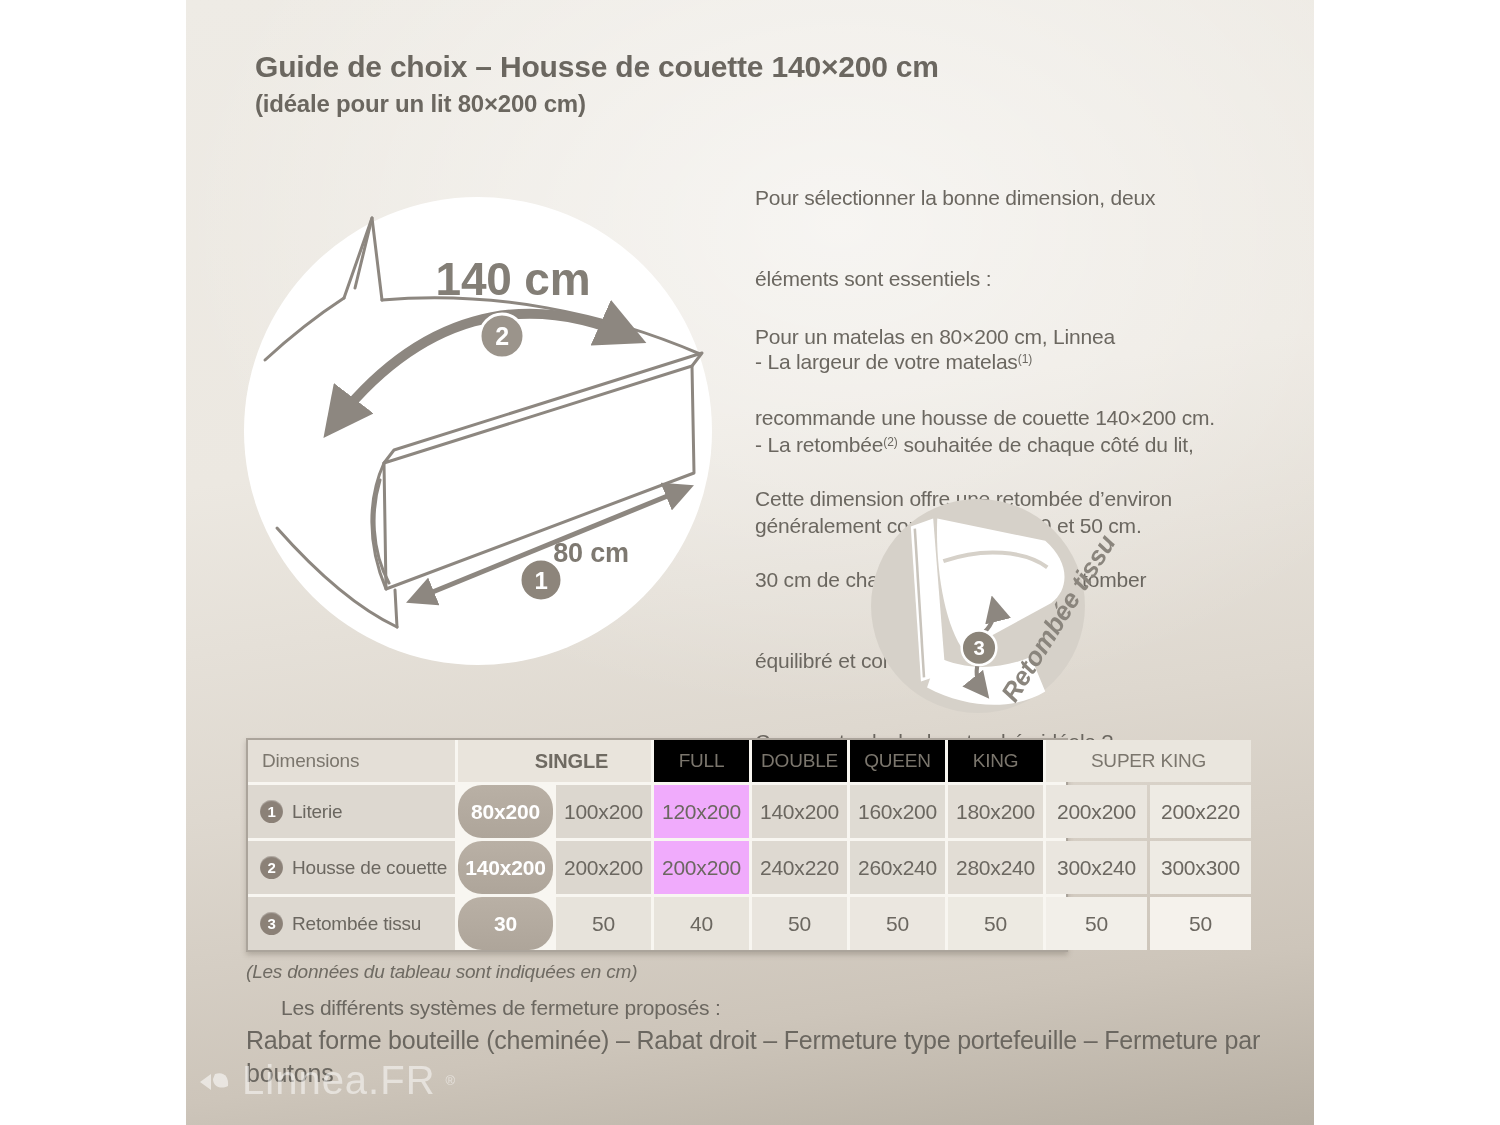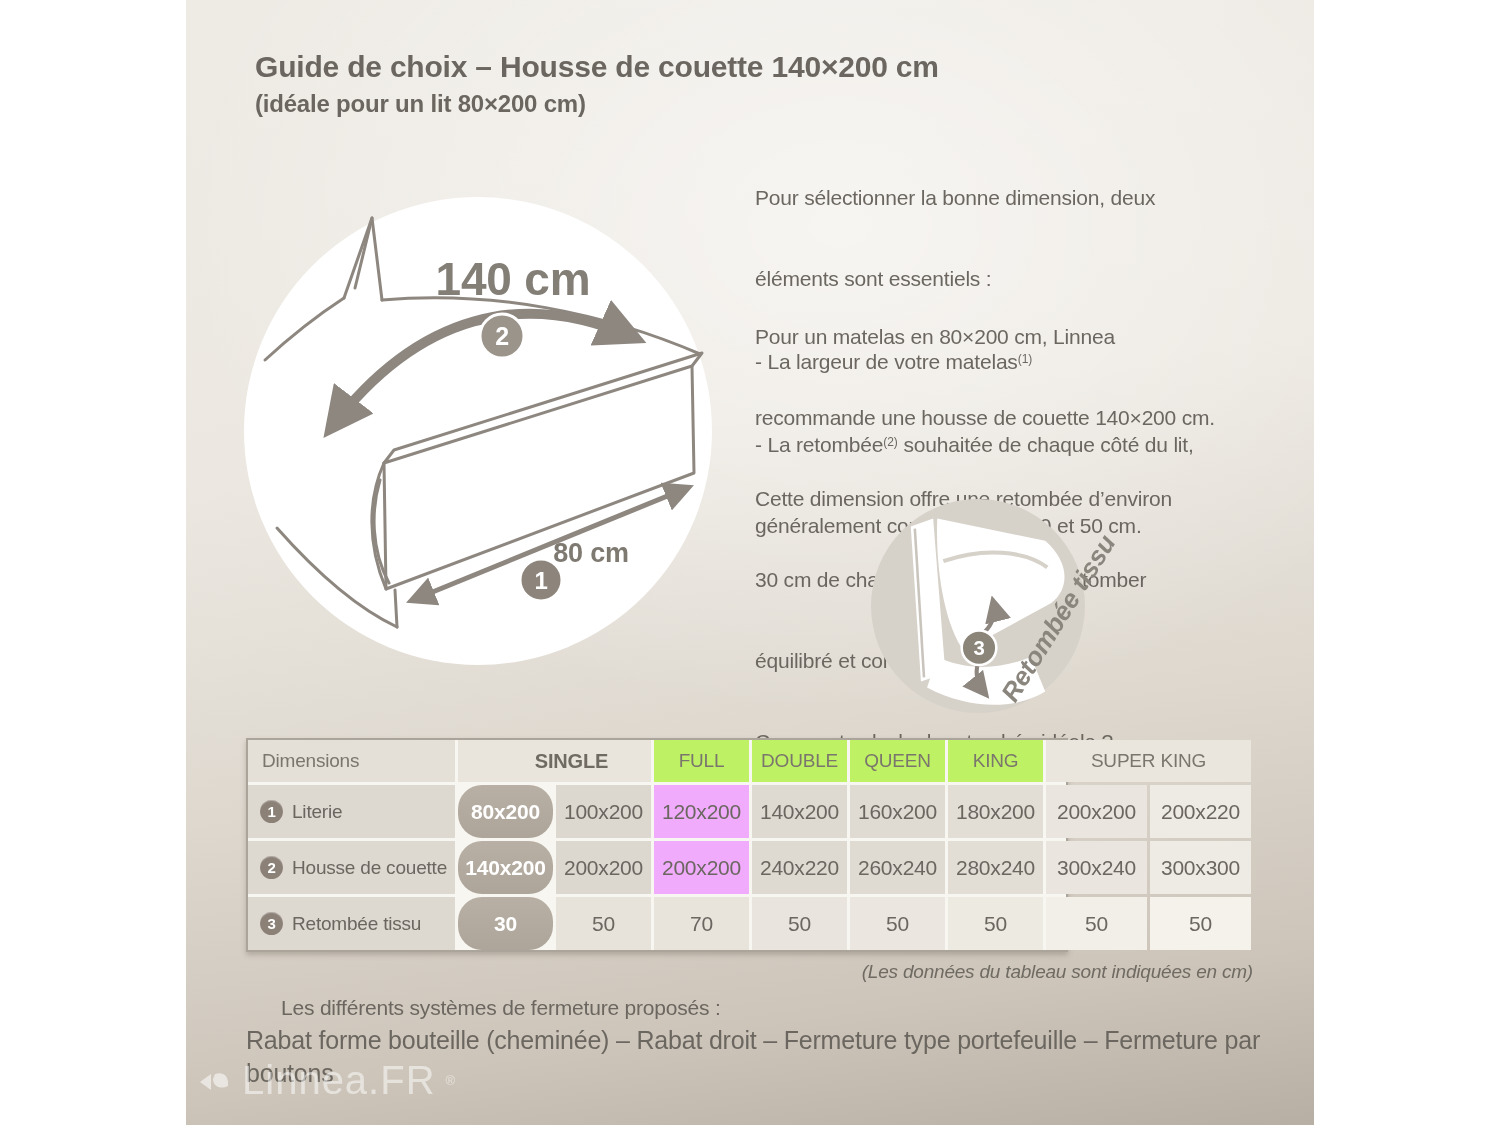--- a/index.html
+++ b/index.html
@@ -33,38 +33,38 @@
   }
   
   .size-table{
     position:absolute;left:60px;top:738px;width:822px;box-sizing:border-box;
     display:grid;grid-template-columns:207px 95px 95px 95px 95px 95px 95px 101px 101px;
     grid-template-rows:42px 53px 53px 53px;gap:3px;
     background:#f8f6f1;border:2px solid #aba49b;
     box-shadow:0 3px 5px rgba(90,80,68,.28);
   }
   .tc{display:flex;align-items:center;justify-content:center;font-size:21px;color:#6b6760;}
-  .h{background:#bef264;font-size:19px;color:#7b766d;}
+  .h{background:#000000;font-size:19px;color:#7b766d;}
   .h-dim{background:#e4dfd7;justify-content:flex-start;padding-left:14px;}
   .h-single{font-weight:bold;font-size:20px;color:#6f6a62;background:#e9e4dc;padding-left:34px;}
   .h-right{background:#eae6de;}
   .span2{grid-column:span 2;}
   .lab{background:#ddd8d0;justify-content:flex-start;padding-left:12px;gap:9px;font-size:19px;}
   .hl{background:linear-gradient(#b9b0a5,#aea59a);color:#ffffff;font-weight:bold;border-radius:24px;}
   .c1{background:#dcd7cf}.c2{background:#f0abfc}.c3{background:#ded9d1}.c4{background:#dfdbd3}
   .c5{background:#e2ddd5}.c7{background:#eae6df}.c8{background:#eeebe4}
   .r3.c1{background:#e7e3db}.r3.c2{background:#e8e4dc}.r3.c3{background:#e9e5de}.r3.c4{background:#ebe7e0}
   .r3.c5{background:#edeae2}.r3.c7{background:#f2efe9}.r3.c8{background:#f5f2ec}
   .badge{
     width:23px;height:23px;border-radius:50%;background:#8b8177;color:#fff;flex:none;
     display:inline-flex;align-items:center;justify-content:center;
     font-size:15px;font-weight:bold;box-shadow:inset 0 1px 1px rgba(255,255,255,.35);
   }
   
-  .footnote{position:absolute;left:60px;top:961px;width:1007px;text-align:right;font-style:italic;font-size:19px;color:#6f6b63;}
+  .footnote{position:absolute;left:60px;top:961px;width:1007px;font-style:italic;font-size:19px;color:#6f6b63;}
   .closures{position:absolute;left:60px;top:991px;font-size:21px;line-height:33px;}
   .closures .und{text-underline-offset:5px;margin-left:35px;}
   .closures .items{font-size:25px;}
   
   .watermark{
     position:absolute;left:12px;top:1058px;display:flex;align-items:center;gap:10px;
     color:rgba(255,255,255,.5);font-size:40px;letter-spacing:1px;
   }
   .watermark sup{font-size:13px;vertical-align:20px;}
 </style>
@@ -192,21 +192,21 @@
       <div class="tc c5">280x240</div>
       <div class="tc c7">300x240</div>
       <div class="tc c8">300x300</div>
 
       <div class="tc lab">
         <span class="badge">3</span>
         <span>Retombée tissu</span>
       </div>
       <div class="tc hl">30</div>
       <div class="tc r3 c1">50</div>
-      <div class="tc r3 c2">70</div>
+      <div class="tc r3 c2">40</div>
       <div class="tc r3 c3">50</div>
       <div class="tc r3 c4">50</div>
       <div class="tc r3 c5">50</div>
       <div class="tc r3 c7">50</div>
       <div class="tc r3 c8">50</div>
     </div>
 
     <div class="footnote">(Les données du tableau sont indiquées en cm)</div>
 
     <div class="closures">

